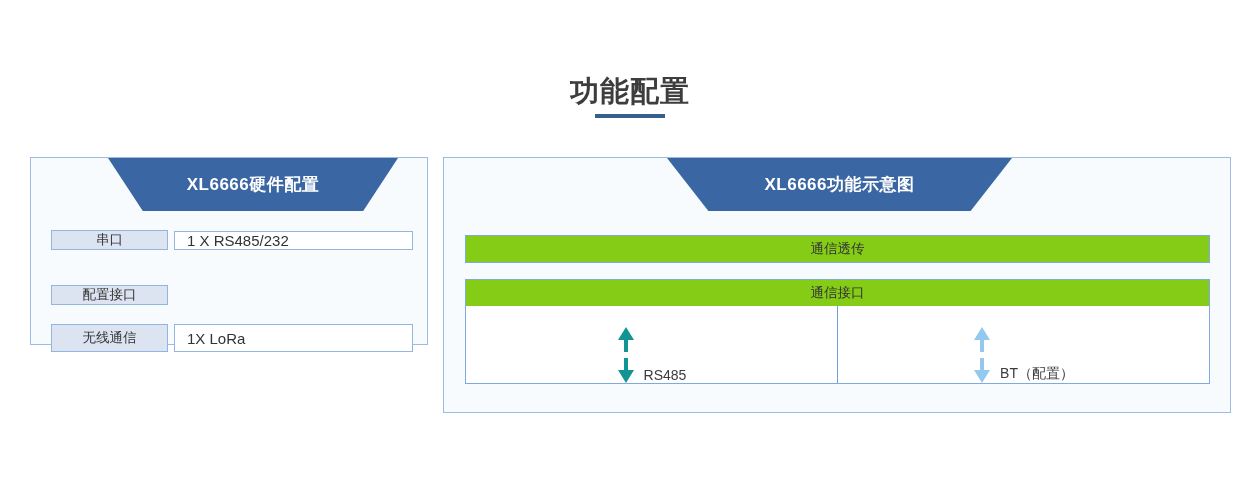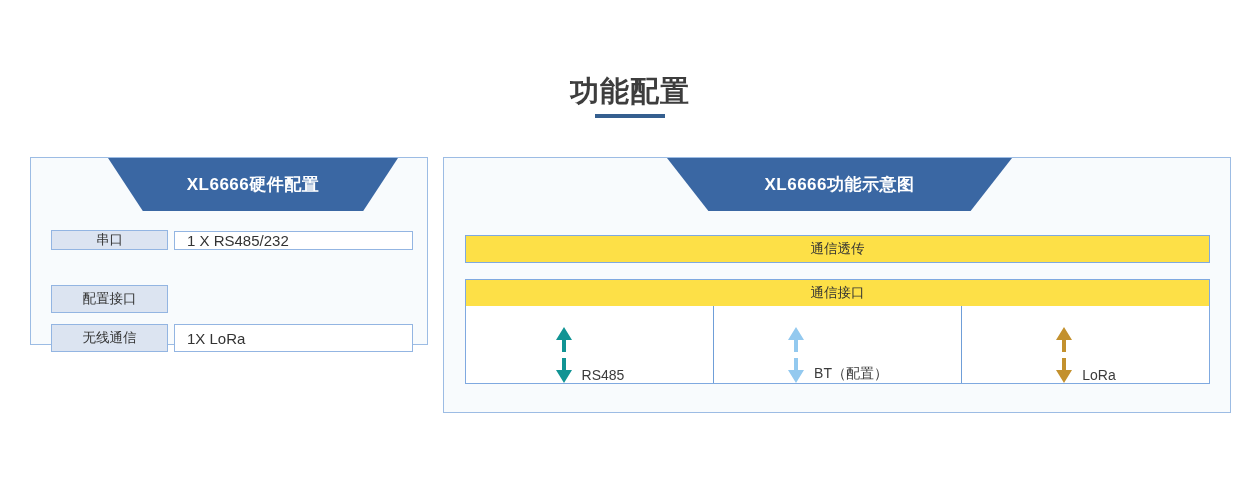--- a/index.html
+++ b/index.html
@@ -60,21 +60,21 @@
 
   
   .spec-row {
     position: absolute;
     display: flex;
     height: 28px;
     left: 20px;
     width: 362px;
   }
   #spec-row-0 { top: 64px; align-items: flex-end; }
-  #spec-row-1 { top: 127px; }
+  #spec-row-1 { top: 127px; flex-direction: column; }
   #spec-row-2 { top: 166px; }
 
   .spec-label {
     width: 117px;
     background: #dce4f1;
     border: 1px solid #93b5e2;
     display: flex;
     align-items: center;
     justify-content: center;
     font-size: 13.5px;
@@ -91,21 +91,21 @@
     font-size: 15px;
     color: #333333;
   }
 
   
   .bar {
     position: absolute;
     left: 21px;
     width: 745px;
     height: 28px;
-    background: #fde047;
+    background: #84cc16;
     border: 1px solid #7fa9e0;
     display: flex;
     align-items: center;
     justify-content: center;
     font-size: 13.5px;
     color: #333333;
   }
   #bar-transparent { top: 77px; }
   #bar-interface   { top: 121px; }
 
@@ -185,27 +185,18 @@
       <div class="iface-col">
         <span>
           <svg class="arrow-svg" width="18" height="56" viewBox="0 0 18 56">
             <polygon points="9,0 17,13 11,13 11,25 7,25 7,13 1,13" fill="#93c9ef"></polygon>
             <polygon points="9,56 17,43 11,43 11,31 7,31 7,43 1,43" fill="#93c9ef"></polygon>
           </svg>
         </span>
         <span class="iface-label">BT（配置）</span>
       </div>
 
-      <div class="iface-col">
-        <span>
-          <svg class="arrow-svg" width="18" height="56" viewBox="0 0 18 56">
-            <polygon points="9,0 17,13 11,13 11,25 7,25 7,13 1,13" fill="#c3912e"></polygon>
-            <polygon points="9,56 17,43 11,43 11,31 7,31 7,43 1,43" fill="#c3912e"></polygon>
-          </svg>
-        </span>
-        <span class="iface-label">LoRa</span>
-      </div>
 
     </div>
 
   </div>
 
 </div>
 
 </body></html>

